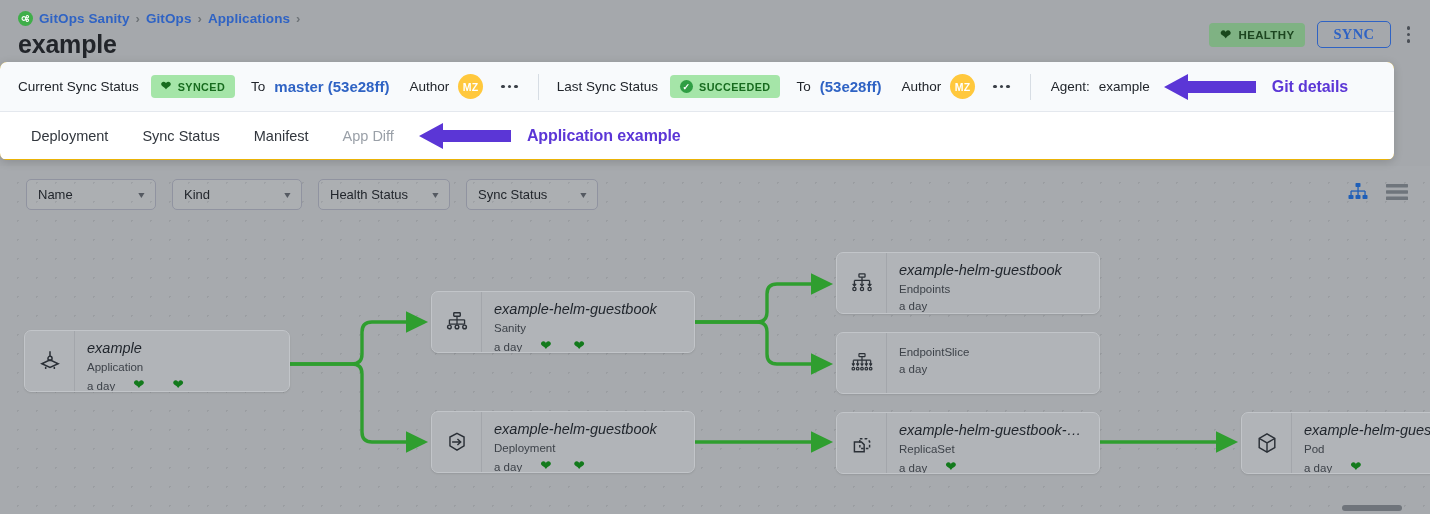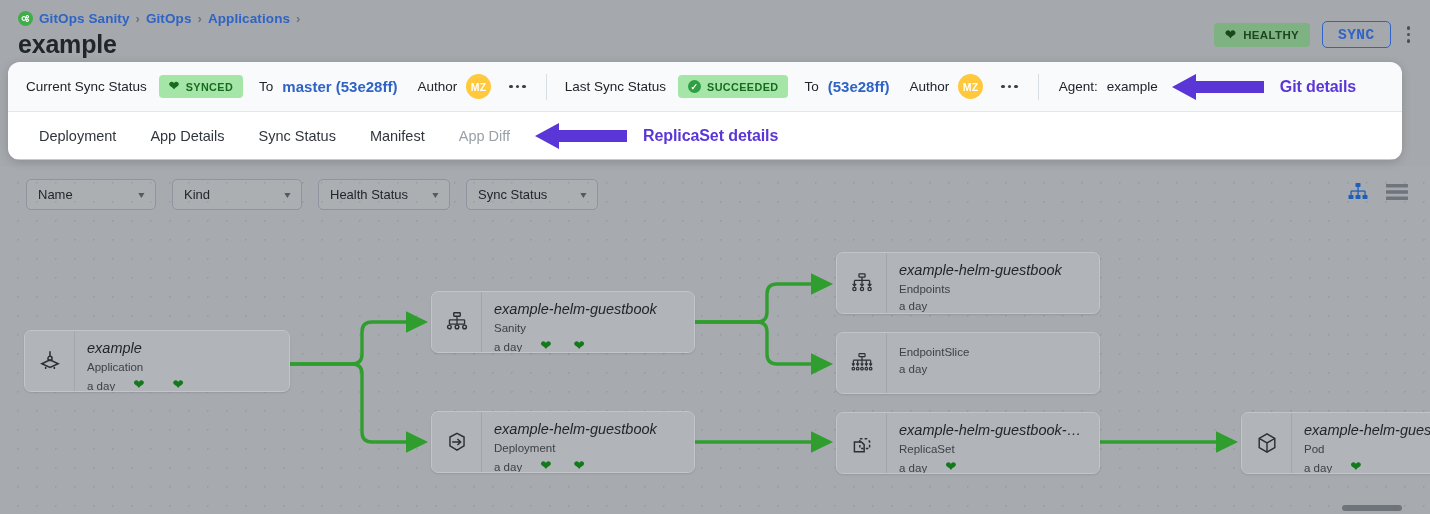--- a/index.html
+++ b/index.html
@@ -57,34 +57,34 @@
     display: flex; align-items: center; gap: 7px;
     background: #7fb283; color: #1d4620;
     border-radius: 4px; height: 24px; padding: 0 11px;
     font-size: 11.5px; font-weight: 700; letter-spacing: .35px;
   }
   .health-badge .hrt { color:#19481c; font-size: 13px; line-height: 1; }
   .sync-btn {
     border: 1.6px solid #2f63c4; color: #2f63c4; background: transparent;
     border-radius: 5px; height: 27px; padding: 0 15px;
     font-size: 14.5px; font-weight: 700; letter-spacing: .4px;
-    font-family: Liberation Mono, monospace;
+    font-family: Liberation Serif, serif;
     display:flex; align-items:center;
   }
   .kebab-v {
     display: flex; flex-direction: column; gap: 3px; align-items: center;
     padding: 4px 4px; cursor: pointer;
   }
   .kebab-v i { width: 3.5px; height: 3.5px; border-radius: 50%; background: #4a4f55; display:block; }
 
   
   .float-card {
-    position: absolute; left: 8px; top: 62px; width: 1394px; height: 98px;
-    background: #f0abfc;
-    border-radius: 12px;
+    position: absolute; left: 0; top: 62px; width: 1394px; height: 98px;
+    background: #eab308;
+    border-radius: 7px;
     box-shadow: 0 2px 10px rgba(0,0,0,.16);
     overflow: hidden;
     z-index: 5;
   }
   .sync-bar {
     height: 50px; background: #f8fafc;
     border-bottom: 1px solid #e4e8ee;
     display: flex; align-items: center; padding-left: 18px;
     gap: 0px;
     font-size: 13.5px; color: #21252b;
@@ -271,31 +271,30 @@
       <span class="ann-arrow">
         <svg width="96" height="30" viewBox="0 0 96 30">
           <path d="M2 15 L26 2 L26 9 L94 9 L94 21 L26 21 L26 28 Z" fill="#5b36d6"></path>
         </svg>
       </span>
       <span class="ann-text">Git details</span>
     </div>
 
     <div class="tabs">
       <div class="tab">Deployment</div>
-      <div class="tab">App Details</div>
       <div class="tab">Sync Status</div>
       <div class="tab">Manifest</div>
       <div class="tab disabled">App Diff</div>
 
       <span class="ann-arrow" style="margin-left:6px">
         <svg width="96" height="30" viewBox="0 0 96 30">
           <path d="M2 15 L26 2 L26 9 L94 9 L94 21 L26 21 L26 28 Z" fill="#5b36d6"></path>
         </svg>
       </span>
-      <span class="ann-text">ReplicaSet details</span>
+      <span class="ann-text">Application example</span>
     </div>
   </div>
 
   <div class="graph-canvas">
 
     <svg class="edges">
       <defs>
         <marker id="ah" markerWidth="7" markerHeight="7" refX="5.4" refY="3.2" orient="auto">
           <path d="M0,0 L6.6,3.2 L0,6.4 Z" fill="#2f9e2f"></path>
         </marker>

